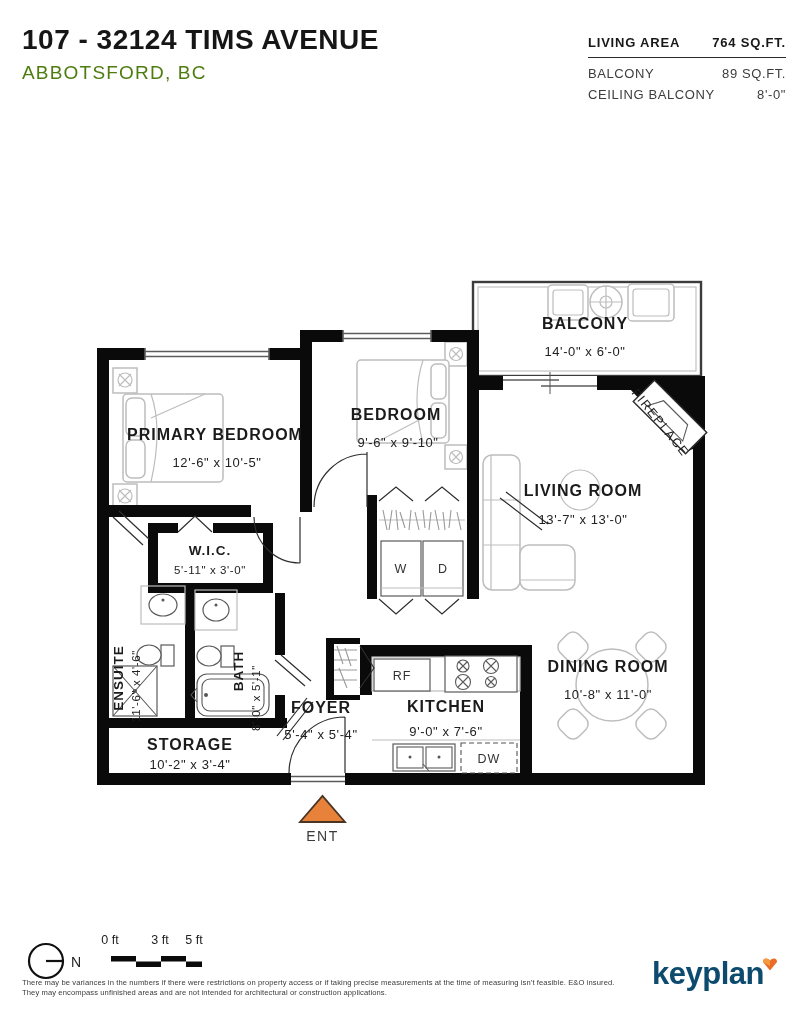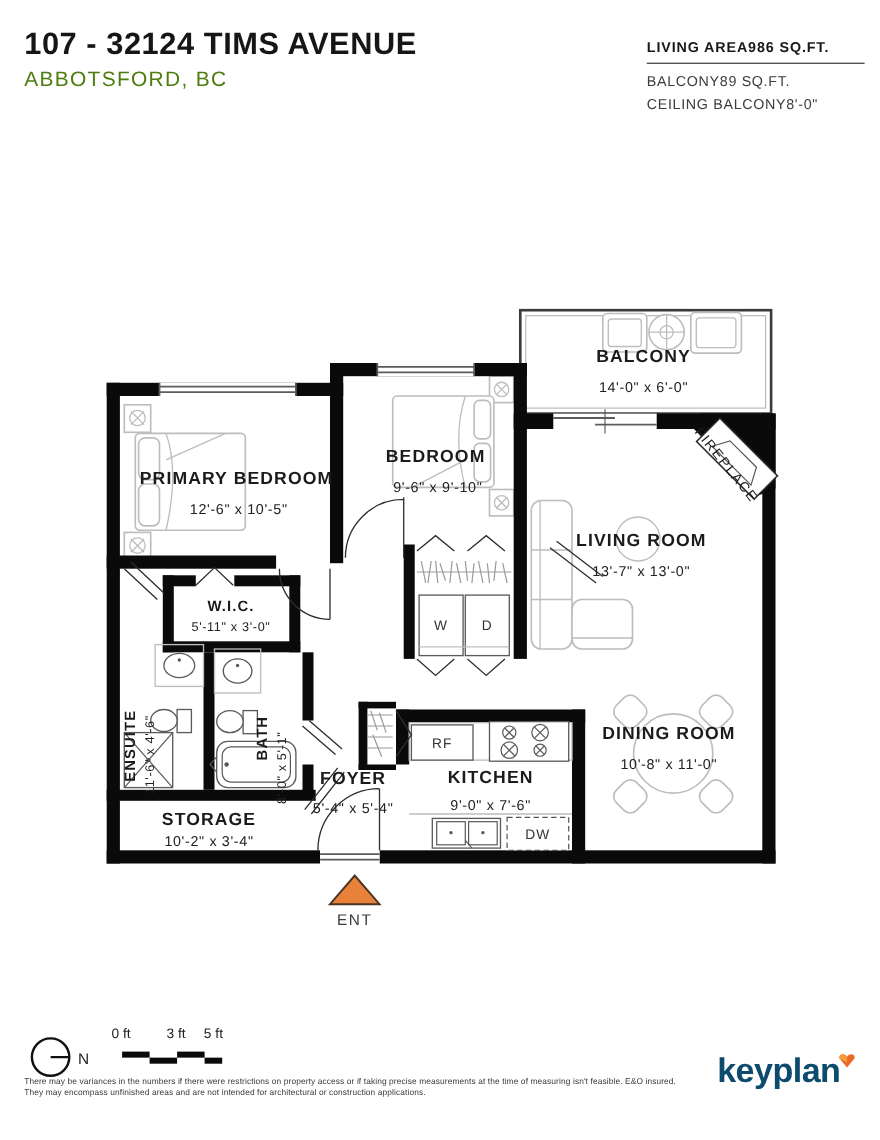--- a/index.html
+++ b/index.html
@@ -6,21 +6,21 @@
   body{font-family:"Liberation Sans",sans-serif;color:#1c1c1c;}
   #page{position:relative;width:800px;height:1036px;background:#fff;overflow:hidden;}
 
   
   .hdr{position:absolute;left:22px;top:24px;}
   .hdr .title{font-size:28px;font-weight:700;letter-spacing:.5px;color:#161616;}
   .hdr .sub{font-size:19px;font-weight:400;letter-spacing:1.2px;color:#4d7c0f;margin-top:6px;}
 
   
   .stats{position:absolute;left:588px;top:32px;width:198px;font-size:13px;}
-  .stats .row{display:flex;justify-content:flex-start;align-items:baseline;padding:3px 0;}
+  .stats .row{display:flex;justify-content:space-between;align-items:baseline;padding:3px 0;}
   .stats .row.main{font-weight:700;color:#181818;letter-spacing:.8px;padding-bottom:7px;}
   .stats .row.sec{color:#3d3d3d;letter-spacing:.6px;}
   .stats .div{border-top:1.6px solid #2a2a2a;margin:0 0 5px 0;}
   .stats .val{font-weight:inherit;}
 
   
   .plan{position:absolute;left:93px;top:268px;width:620px;height:575px;}
 
   svg text{font-family:"Liberation Sans",sans-serif;}
   .rname{font-size:16px;font-weight:600;letter-spacing:1px;fill:#1b1b1b;text-anchor:middle;}
@@ -50,21 +50,21 @@
 <div id="page">
 
   <div class="hdr">
     <div class="title">107 - 32124 TIMS AVENUE</div>
     <div class="sub">ABBOTSFORD, BC</div>
   </div>
 
   <div class="stats">
     <div class="row main">
       <span>LIVING AREA</span>
-      <span class="val">986 SQ.FT.</span>
+      <span class="val">764 SQ.FT.</span>
     </div>
     <div class="div"></div>
     <div class="row sec">
       <span>BALCONY</span>
       <span class="val">89 SQ.FT.</span>
     </div>
     <div class="row sec">
       <span>CEILING BALCONY</span>
       <span class="val">8'-0"</span>
     </div>

